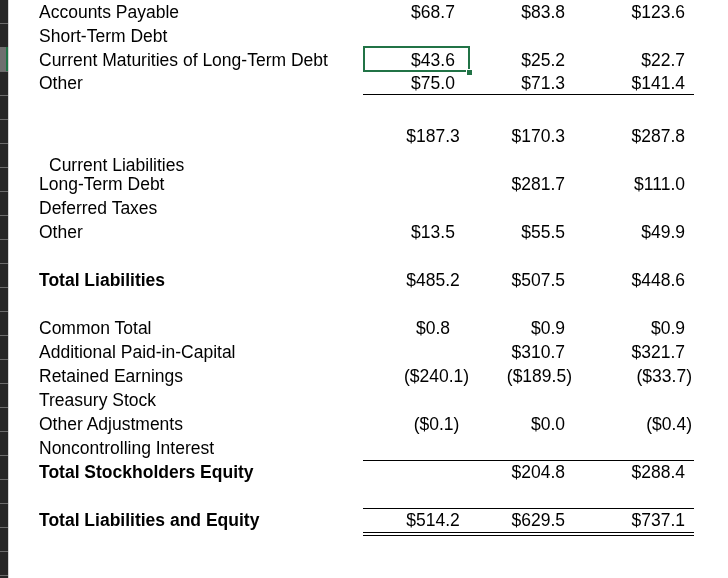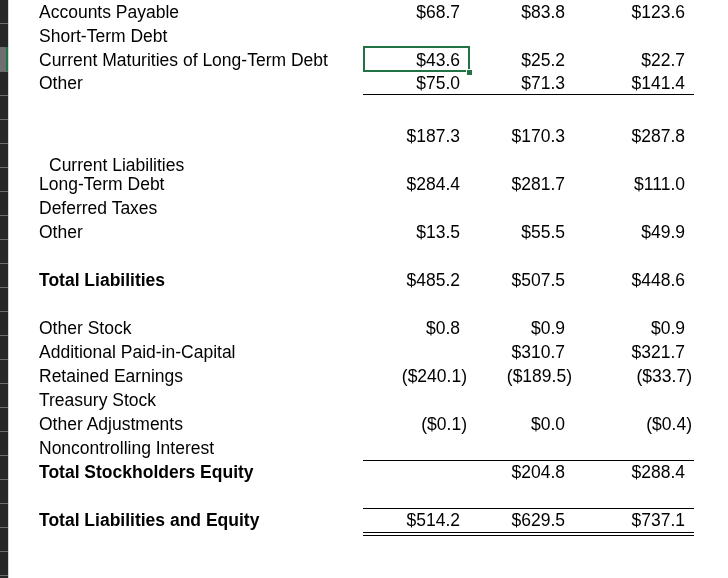--- a/index.html
+++ b/index.html
@@ -12,21 +12,21 @@
       position:absolute; left:0; top:0; width:8px; height:578px; background:#262626;
       border-right:1px solid #d4d4d4;
     }
     .rowhdr .div { position:absolute; left:0; width:8px; height:1px; background:#6b6b6b; }
     .rowhdr .sel { position:absolute; left:0; width:8px; height:24px; background:#6f6f6f; border-right:2px solid #217346; box-sizing:border-box; }
     .row { position:absolute; left:0; width:728px; height:24px; }
     .label { position:absolute; left:39px; top:0; height:24px; line-height:24px; white-space:nowrap; }
     .label.indent { left:49px;margin-top:29px; }
     .label.bold { font-weight:bold; }
     .val { position:absolute; top:0; height:24px; line-height:24px; text-align:right; white-space:nowrap; }
-    .c1 { left:362px; width:98px; }
+    .c1 { left:384px; width:98px;text-align:center; }
     .c2 { left:470px; width:95px; }
     .c3 { left:575px; width:110px;text-align:right; }
     .rule { position:absolute; left:363px; width:331px; height:1px; background:#000; }
     .selcell {
       position:absolute; left:363px; top:46px; width:107px; height:26px;
       border:2px solid #217346; box-sizing:border-box;
     }
     .selhandle { position:absolute; left:466px; top:69px; width:5px; height:5px; background:#217346; border:1px solid #fff; }
   </style>
 </head>
@@ -86,21 +86,20 @@
 
   <div class="row" style="top:124px">
     <span class="label indent">Current Liabilities</span>
     <span class="val c1">$187.3</span>
     <span class="val c2">$170.3</span>
     <span class="val c3">$287.8</span>
   </div>
 
   <div class="row" style="top:172px">
     <span class="label">Long-Term Debt</span>
-    <span class="val c1">$284.4</span>
     <span class="val c2">$281.7</span>
     <span class="val c3">$111.0</span>
   </div>
   <div class="row" style="top:196px">
     <span class="label">Deferred Taxes</span>
   </div>
   <div class="row" style="top:220px">
     <span class="label">Other</span>
     <span class="val c1">$13.5</span>
     <span class="val c2">$55.5</span>
@@ -108,21 +107,21 @@
   </div>
 
   <div class="row" style="top:268px">
     <span class="label bold">Total Liabilities</span>
     <span class="val c1">$485.2</span>
     <span class="val c2">$507.5</span>
     <span class="val c3">$448.6</span>
   </div>
 
   <div class="row" style="top:316px">
-    <span class="label">Other Stock</span>
+    <span class="label">Common Total</span>
     <span class="val c1">$0.8</span>
     <span class="val c2">$0.9</span>
     <span class="val c3">$0.9</span>
   </div>
   <div class="row" style="top:340px">
     <span class="label">Additional Paid-in-Capital</span>
     <span class="val c2">$310.7</span>
     <span class="val c3">$321.7</span>
   </div>
   <div class="row" style="top:364px">

